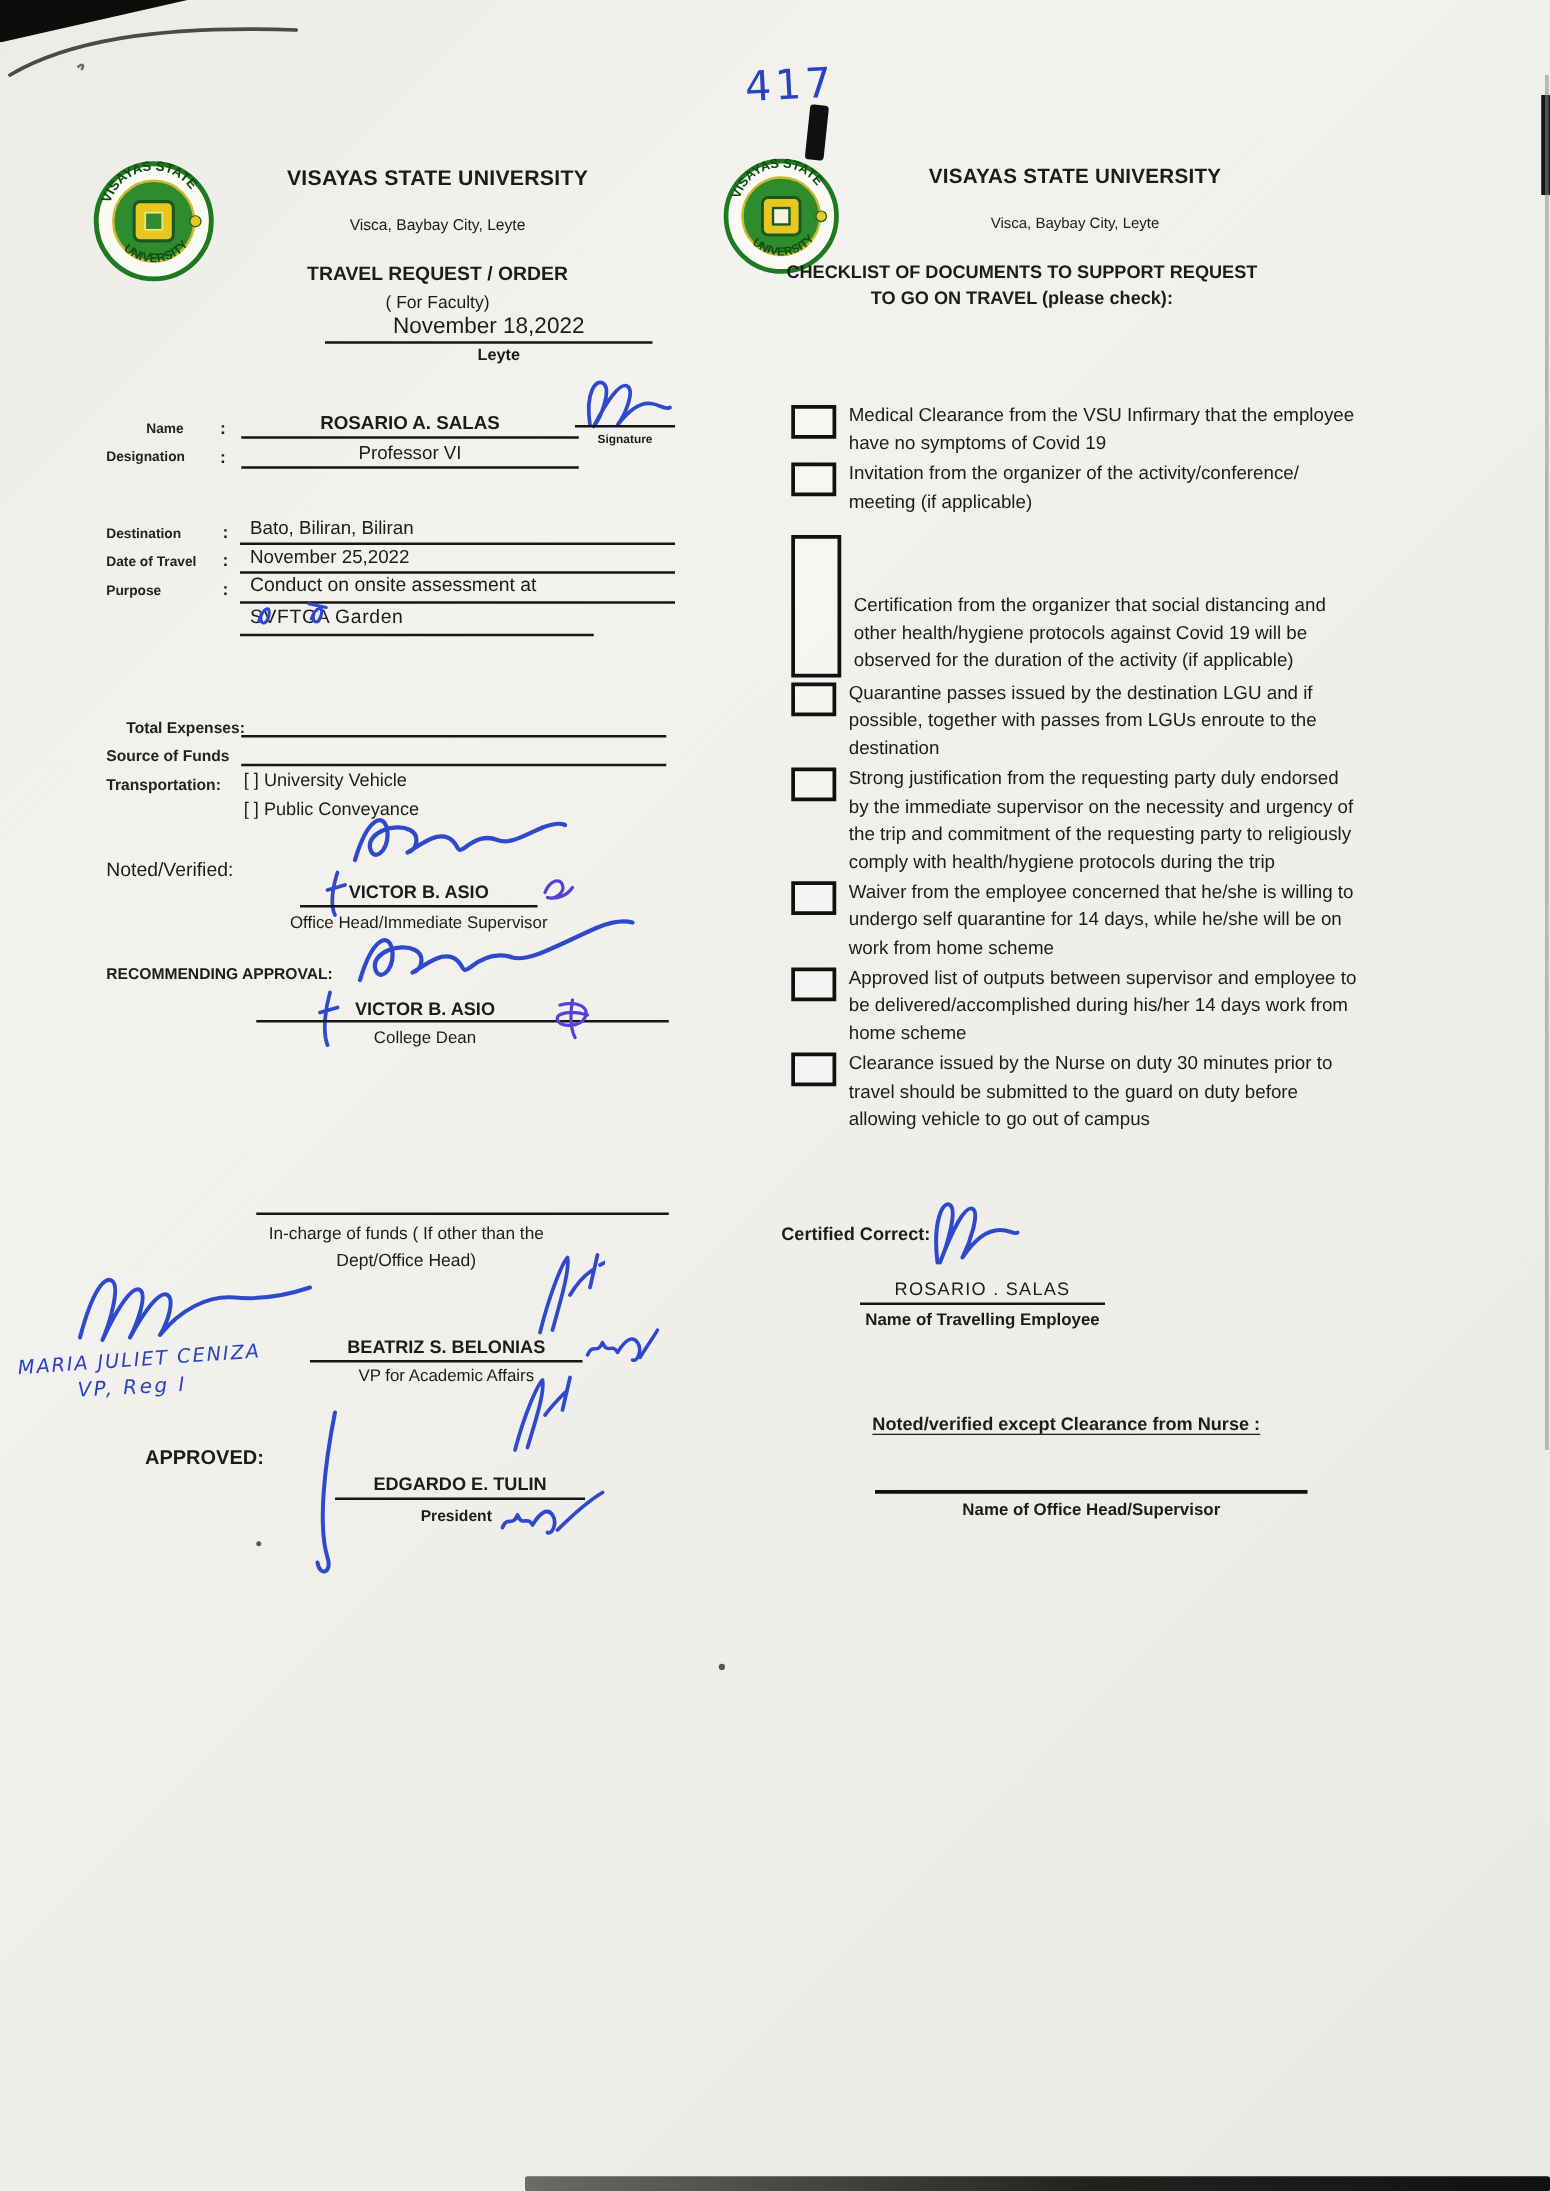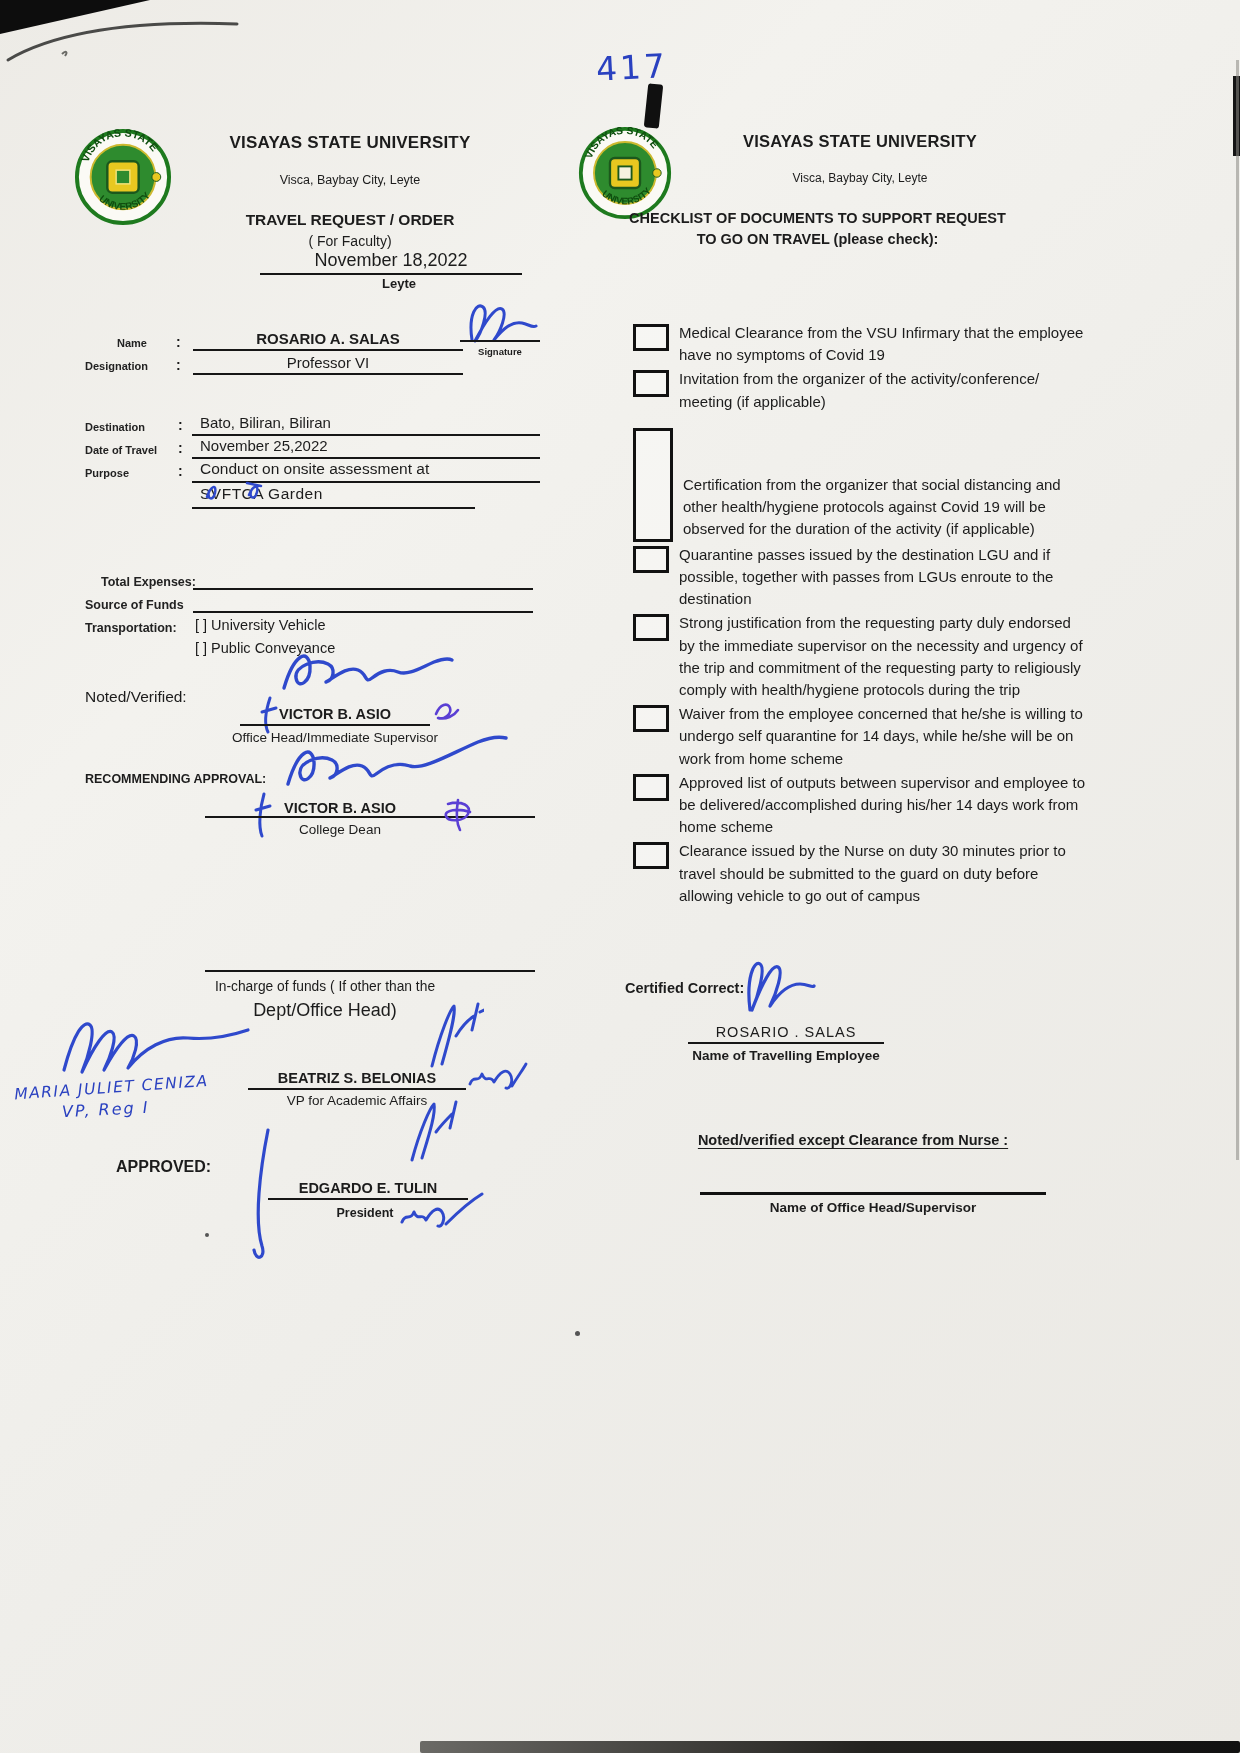--- a/index.html
+++ b/index.html
@@ -142,21 +142,21 @@
   </svg>
   <div class="abs center name-line" style="left:245px;top:800px;width:190px;">VICTOR B. ASIO</div>
   <div class="abs" style="left:205px;top:816px;width:330px;border-bottom:2.5px solid #161616;"></div>
   <svg class="abs sig-svg" style="left:440px;top:798px;" width="36" height="34" viewBox="0 0 36 34">
     <path d="M8,6 C22,2 32,8 28,16 C24,24 8,24 6,18 C4,12 18,10 30,14 M18,2 C16,14 16,24 20,32" stroke-width="2.6" stroke="#5a3fd4"></path>
   </svg>
   <div class="abs center role-line" style="left:230px;top:822px;width:220px;">College Dean</div>
 
   <div class="abs" style="left:205px;top:970px;width:330px;border-bottom:2.5px solid #161616;"></div>
   <div class="abs center role-line" style="left:175px;top:979px;width:300px;font-size:13.8px;text-align:center;">In-charge of funds ( If other than the</div>
-  <div class="abs center role-line" style="left:175px;top:1000px;width:300px;font-size:18px;">Dept/Office Head)</div>
+  <div class="abs center role-line" style="left:175px;top:1000px;width:300px;font-size:14px;">Dept/Office Head)</div>
 
   <svg class="abs sig-svg" style="left:398px;top:1000px;" width="86" height="68" viewBox="0 0 86 68">
     <path d="M34,66 C42,34 52,10 56,6 C58,16 50,42 44,64 M58,36 C64,26 70,20 76,16 M80,4 L74,30 M82,12 L86,10" stroke-width="3"></path>
   </svg>
   <svg class="abs sig-svg" style="left:52px;top:1016px;" width="204" height="62" viewBox="0 0 204 62">
     <path d="M12,54 C22,16 32,4 38,9 C44,14 36,42 30,56 C42,30 54,12 60,16 C66,20 58,42 52,54 C64,32 76,16 82,20 C88,24 82,42 76,52 C92,32 114,20 136,22 C158,24 178,20 196,14" stroke-width="3.2"></path>
   </svg>
   <div class="abs hand" style="left:14px;top:1076px;width:270px;font-size:15.5px;letter-spacing:1.5px;transform:rotate(-4deg);">MARIA JULIET CENIZA</div>
   <div class="abs hand" style="left:62px;top:1100px;font-size:16px;letter-spacing:2px;transform:rotate(-3deg);">VP, Reg I</div>
   <div class="abs center name-line" style="left:248px;top:1070px;width:218px;border-bottom:2.5px solid #161616;padding-bottom:2px;">BEATRIZ S. BELONIAS</div>

